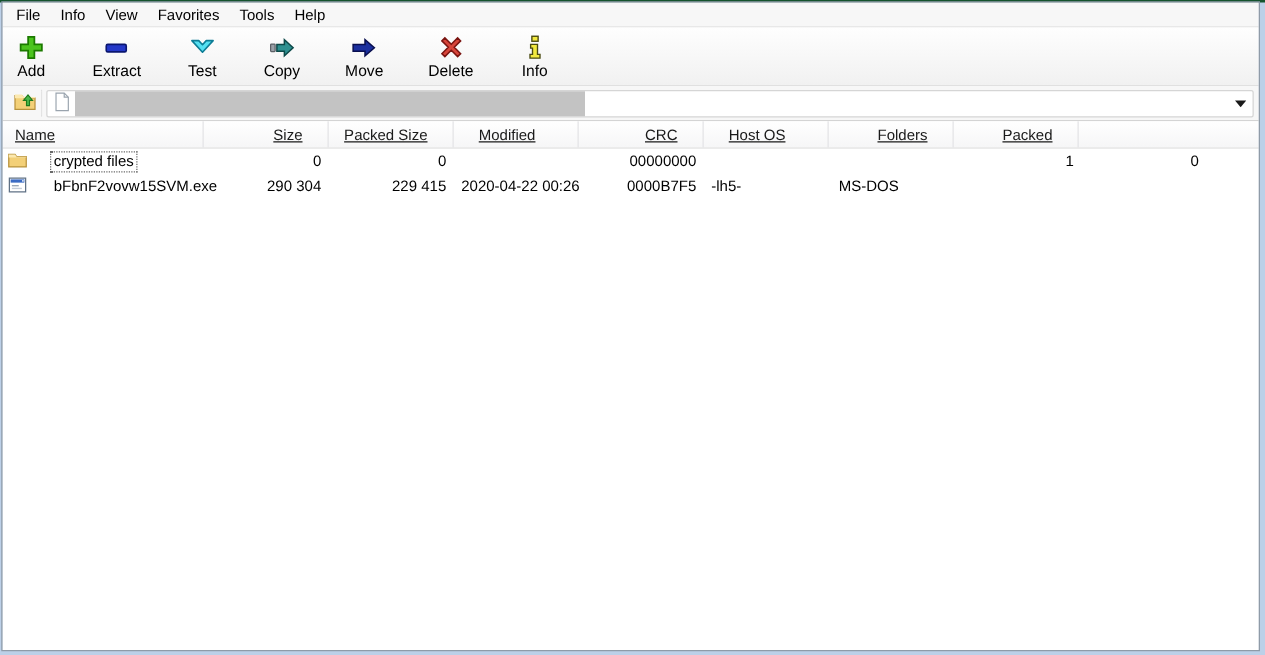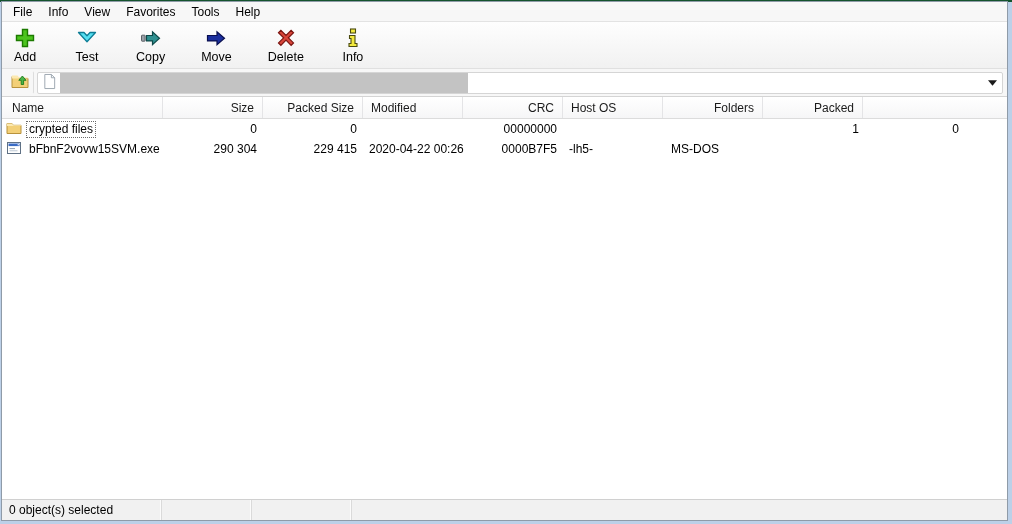--- a/index.html
+++ b/index.html
@@ -74,36 +74,36 @@
   .list-header {
     height:22px; flex:none;
     background:linear-gradient(#ffffff,#f6f6f7);
     border-bottom:1px solid #dcdcdc;
     display:flex; align-items:stretch;
     color:#1a1a1a;
   }
   .hcell {
     display:flex; align-items:center;
     border-right:1px solid #e4e4e6;
-    padding:0 8px;
-    overflow:hidden; white-space:nowrap;
+    padding:0 20px;
+    overflow:hidden; white-space:nowrap;text-decoration:underline;
   }
   .r { justify-content:flex-end; }
 
   .c0 { width:161px; } .c0.hcell { padding-left:10px; }
   .c1, .c2, .c3, .c4, .c6, .c7, .c8 { width:100px; }
   .c5 { width:102px; }
   .c9 { flex:1; border-right:none; }
 
   
   .list-body { flex:1; background:#fff; overflow:hidden; }
   .lrow { display:flex; height:20px; align-items:center; }
   .cell { padding:0 6px; white-space:nowrap; overflow:visible; }
   .cell.r { text-align:right; }
-  .name-cell { display:flex; align-items:center; padding-left:4px; gap:5px; }
+  .name-cell { display:flex; align-items:center; padding-left:4px; gap:19px; }
   .name-cell svg { flex:none; }
   .fname { padding:0 2px; line-height:15px; }
   .fname.focused { outline:1px dotted #6a6a6a; }
 
   
   .statusbar {
     height:21px; flex:none;
     background:#f1f1f1;
     border-top:1px solid #d0d0d0;
     display:flex; align-items:stretch;
@@ -133,20 +133,28 @@
     </div>
 
     <div class="toolbar">
       <div class="tb-btn">
         <span>
           <svg viewBox="0 0 24 24" width="26" height="24">
             <path d="M9.5 3.5h5v6h6v5h-6v6h-5v-6h-6v-5h6z" fill="#4cc41e" stroke="#1c7a00" stroke-width="1.4"></path>
           </svg>
         </span>
         <span class="tb-label">Add</span>
+      </div>
+      <div class="tb-btn">
+        <span>
+          <svg viewBox="0 0 24 24" width="26" height="24">
+            <rect x="4" y="9.5" width="16" height="6" rx="1.2" fill="#2438c8" stroke="#0a1670" stroke-width="1.3"></rect>
+          </svg>
+        </span>
+        <span class="tb-label">Extract</span>
       </div>
       <div class="tb-btn">
         <span>
           <svg viewBox="0 0 24 24" width="26" height="24">
             <path d="M3.5 6.5 H9 L12 9.8 15 6.5 H20.5 L12 15.8 Z" fill="#55e0f2" stroke="#0e7d96" stroke-width="1.3" stroke-linejoin="round"></path>
           </svg>
         </span>
         <span class="tb-label">Test</span>
       </div>
       <div class="tb-btn">
@@ -266,21 +274,15 @@
         <div class="cell c4 r">0000B7F5</div>
         <div class="cell c5">-lh5-</div>
         <div class="cell c6">MS-DOS</div>
         <div class="cell c7 r"></div>
         <div class="cell c8 r"></div>
         <div class="cell c9"></div>
       </div>
 
     </div>
 
-    <div class="statusbar">
-      <div class="sb-pane sb-0">0 object(s) selected</div>
-      <div class="sb-pane sb-1"></div>
-      <div class="sb-pane sb-2"></div>
-      <div class="sb-pane sb-3"></div>
-    </div>
 
   </div>
 </div>
 
 </body></html>

